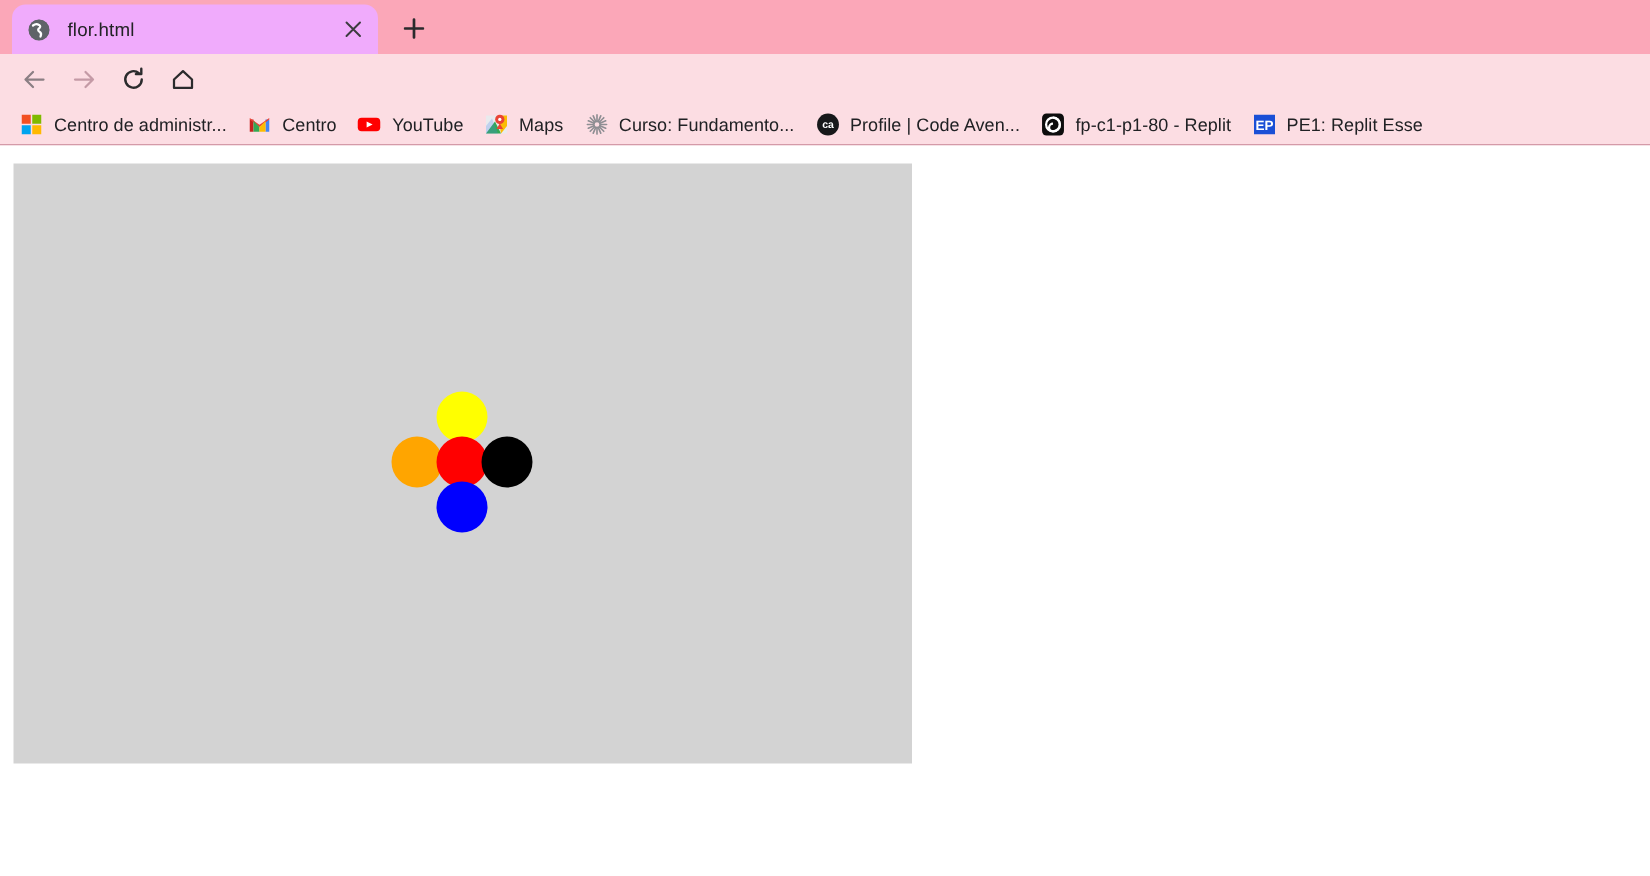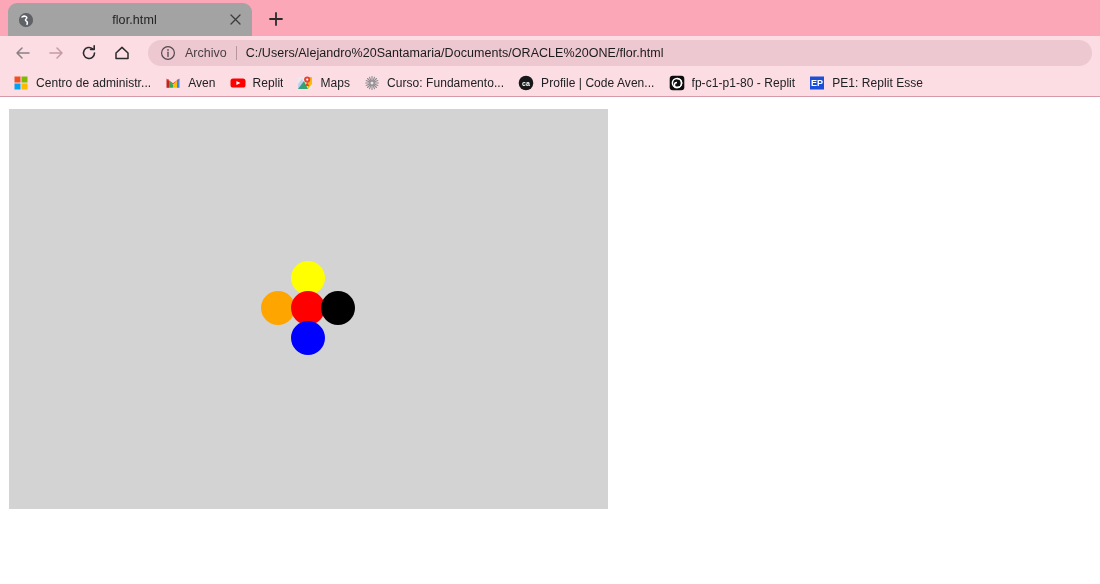--- a/index.html
+++ b/index.html
@@ -26,29 +26,28 @@
   .tabstrip {
     height: 36px;
     background: #fba7b8;
     position: relative;
     display: flex;
     align-items: flex-end;
   }
   .tab {
     width: 244px;
     height: 33px;
-    background: #a3a3a3;
+    background: #f0abfc;
     border-radius: 9px 9px 0 0;
     margin-left: 8px;
     display: flex;
     align-items: center;
     padding: 0 0 0 10px;
     box-sizing: border-box;
     position: relative;
-    text-align: center;
   }
   .tab-favicon {
     width: 16px;
     height: 16px;
     flex: 0 0 16px;
     margin-right: 11px;
     display: block;
   }
   .tab-title {
     font-size: 12.5px;
@@ -253,32 +252,20 @@
         <path d="M14.2 1.8 L14.2 5.4 L10.6 5.4" stroke="#2b2b2d" stroke-width="1.6" fill="none" stroke-linecap="round" stroke-linejoin="round"></path>
       </svg>
     </div>
 
     <div class="nav-btn">
       <svg width="18" height="18" viewBox="0 0 18 18">
         <path d="M3 9 L9 3.4 L15 9 L15 14.6 L3 14.6 Z" stroke="#2b2b2d" stroke-width="1.5" fill="none" stroke-linejoin="round"></path>
       </svg>
     </div>
 
-    <div class="omnibox">
-      <span class="omni-info">
-        <svg width="16" height="16" viewBox="0 0 16 16">
-          <circle cx="8" cy="8" r="6.4" stroke="#55484d" stroke-width="1.2" fill="none"></circle>
-          <circle cx="8" cy="4.9" r="0.85" fill="#55484d"></circle>
-          <path d="M8 7.2 L8 11.6" stroke="#55484d" stroke-width="1.3" stroke-linecap="round"></path>
-        </svg>
-      </span>
-      <span class="omni-scheme">Archivo</span>
-      <span class="omni-sep"></span>
-      <span class="omni-url">C:/Users/Alejandro%20Santamaria/Documents/ORACLE%20ONE/flor.html</span>
-    </div>
   </div>
 
   <div class="bookmarks">
 
     <div class="bm">
       <span class="bm-ico">
         <svg width="16" height="16" viewBox="0 0 16 16">
           <rect x="1.5" y="1.5" width="6" height="6" fill="#f25022"></rect>
           <rect x="8.5" y="1.5" width="6" height="6" fill="#7fba00"></rect>
           <rect x="1.5" y="8.5" width="6" height="6" fill="#00a4ef"></rect>
@@ -292,31 +279,31 @@
       <span class="bm-ico">
         <svg width="16" height="16" viewBox="0 0 16 16">
           <path d="M1.5 12.8 L1.5 4.2 L8 8.9 L14.5 4.2 L14.5 12.8" fill="none" stroke="#ea4335" stroke-width="0"></path>
           <path d="M1.5 12.8 L1.5 4.6 L4 4.6 L4 12.8 Z" fill="#c5221f"></path>
           <path d="M12 12.8 L12 4.6 L14.5 4.6 L14.5 12.8 Z" fill="#4285f4"></path>
           <path d="M1.5 4.6 L8 9.6 L14.5 4.6 L14.5 3.6 L8 8.2 L1.5 3.6 Z" fill="#ea4335"></path>
           <path d="M4 5.6 L4 12.8 L8 12.8 L8 9.6 Z" fill="#34a853"></path>
           <path d="M12 5.6 L12 12.8 L8 12.8 L8 9.6 Z" fill="#fbbc04"></path>
         </svg>
       </span>
-      <span class="bm-label">Aven</span>
+      <span class="bm-label">Centro</span>
     </div>
 
     <div class="bm">
       <span class="bm-ico">
         <svg width="16" height="16" viewBox="0 0 16 16">
           <rect x="0.5" y="3.5" width="15" height="9" rx="2.6" fill="#ff0000"></rect>
           <path d="M6.4 6 L10.4 8 L6.4 10 Z" fill="#ffffff"></path>
         </svg>
       </span>
-      <span class="bm-label">Replit</span>
+      <span class="bm-label">YouTube</span>
     </div>
 
     <div class="bm">
       <span class="bm-ico">
         <svg width="16" height="16" viewBox="0 0 16 16">
           <rect x="1" y="2" width="14" height="12" fill="#e8eaed"></rect>
           <path d="M1 14 L7 6 L11 14 Z" fill="#34a853"></path>
           <path d="M9 2 L15 2 L15 9 L11 14 Z" fill="#fbbc04"></path>
           <path d="M1 9 L5 4 L9 14 L1 14 Z" fill="#4285f4" opacity="0.25"></path>
           <circle cx="10.2" cy="4.6" r="3.1" fill="#ea4335"></circle>

